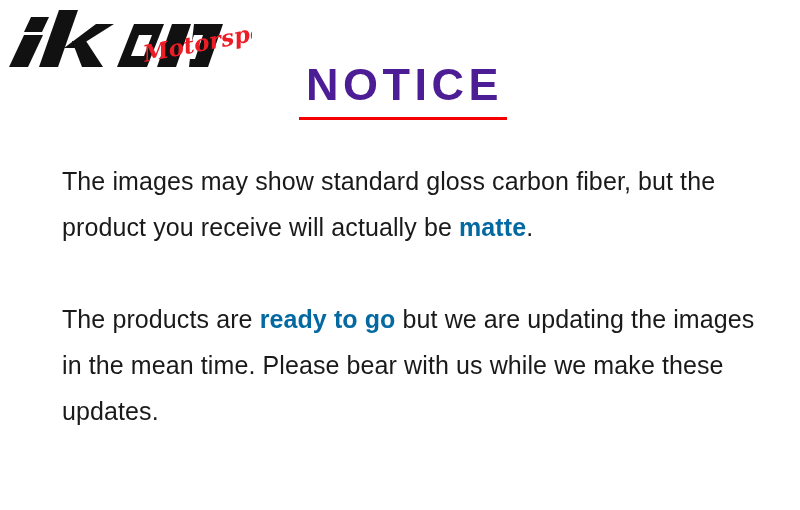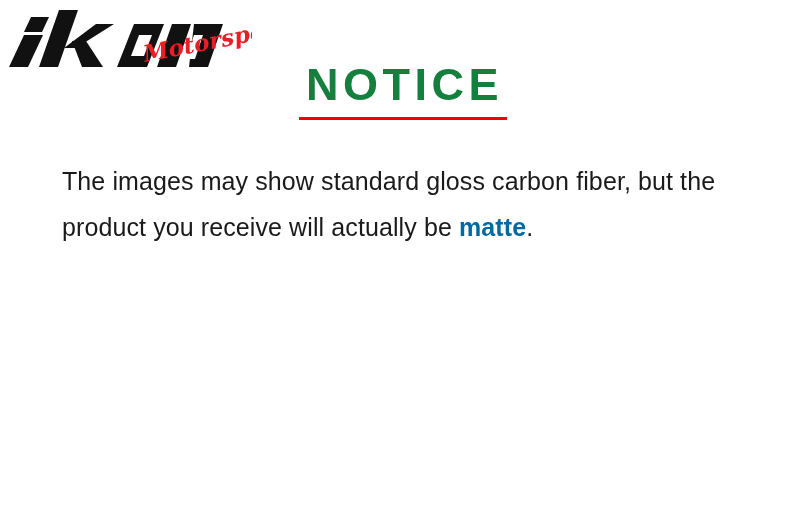--- a/index.html
+++ b/index.html
@@ -37,21 +37,21 @@
     position: absolute;
     left: 260px;
     top: 62px;
     width: 285px;
     text-align: center;
   }
   #notice-heading {
     font-family: "Liberation Sans", sans-serif;
     font-size: 45px;
     font-weight: bold;
-    color: #15803d;
+    color: #4c1d95;
     letter-spacing: 4.5px;
     line-height: 1;
     margin: 0;
     padding: 0 0 0 4px;
     white-space: nowrap;
   }
   #notice-underline {
     width: 208px;
     height: 3px;
     background: #f40000;
@@ -116,13 +116,16 @@
 <div id="notice-heading-wrap">
   <h1 id="notice-heading">NOTICE</h1>
   <div id="notice-underline"></div>
 </div>
 
 <div id="notice-body">
   <p>
     <span>The images may show standard gloss carbon fiber, but the product you receive will actually be </span><span class="emph">matte</span><span>.</span>
   </p>
   <div id="paragraph-spacer"></div>
+  <p>
+    <span>The products are </span><span class="emph">ready to go</span><span> but we are updating the images in the mean time. Please bear with us while we make these updates.</span>
+  </p>
 </div>
 
 </body></html>

